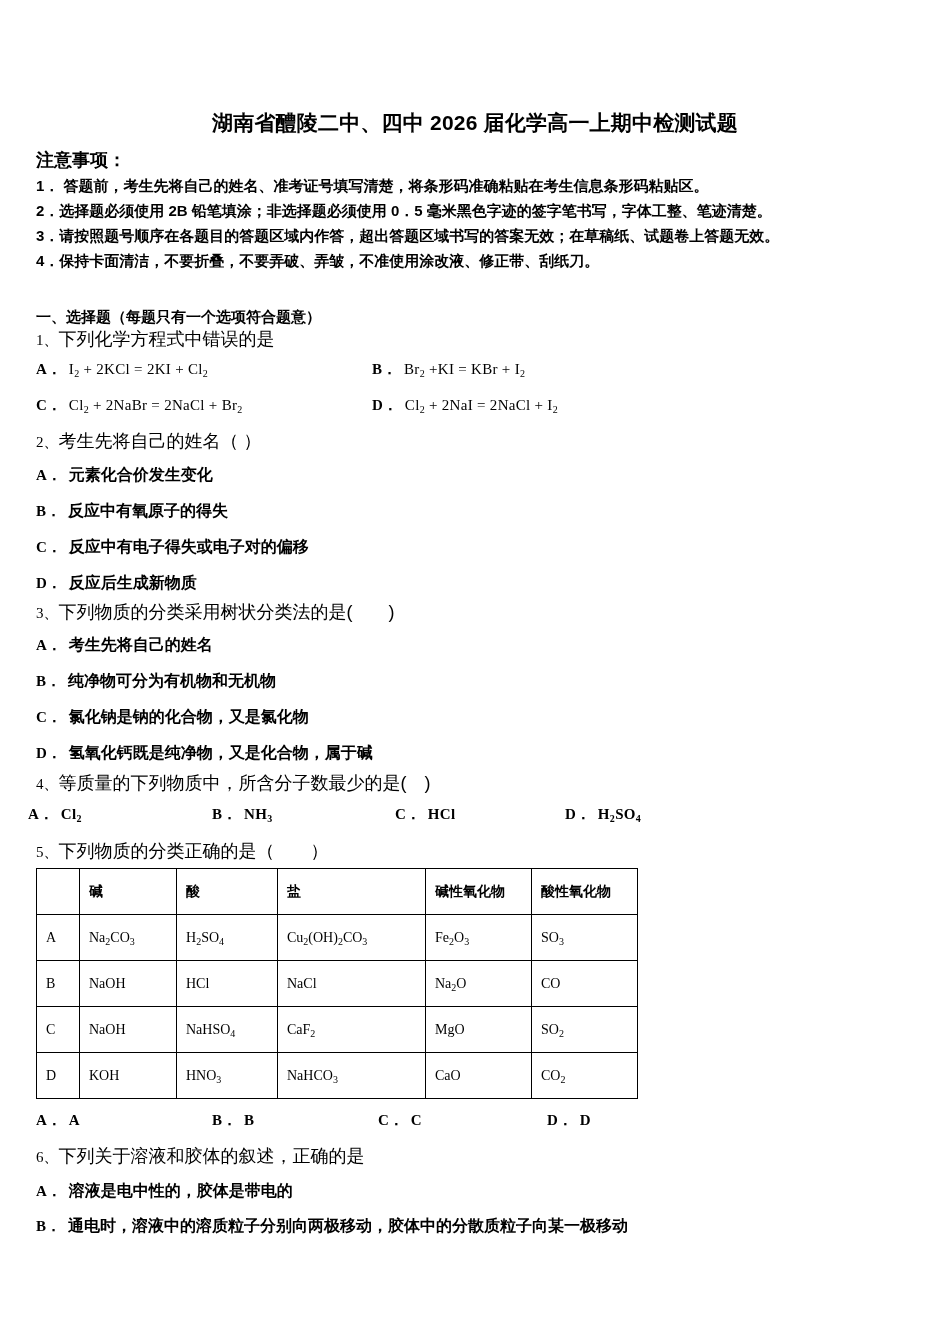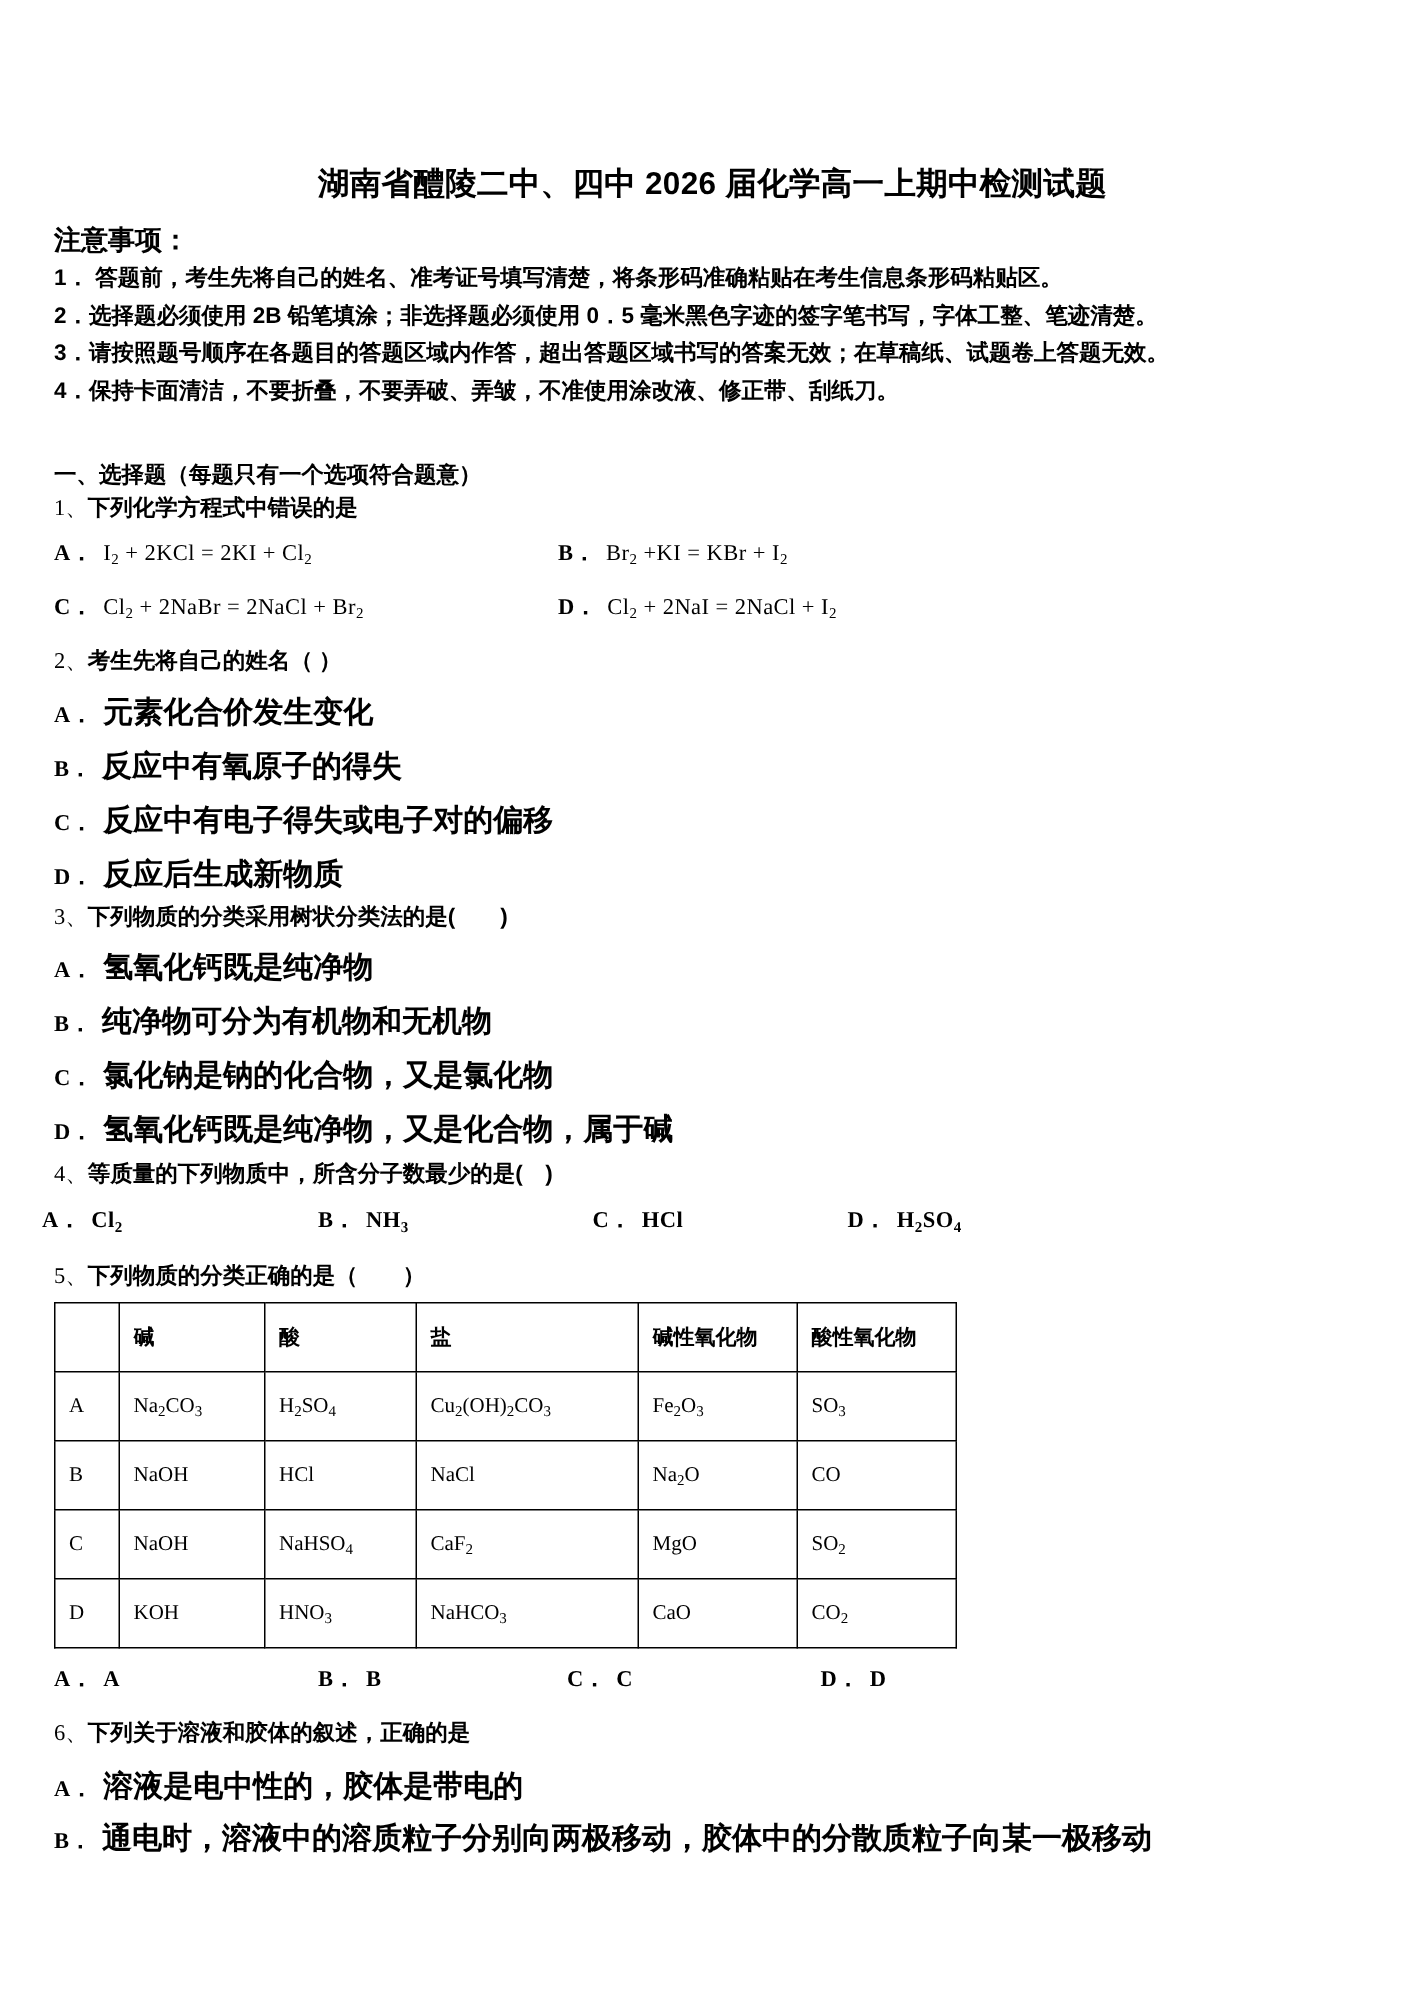--- a/index.html
+++ b/index.html
@@ -79,22 +79,22 @@
     line-height: 22px;
     white-space: nowrap;
   }
   .q-num {
     font-family: "Liberation Serif", "DejaVu Serif", serif;
     font-weight: normal;
     font-size: 15px;
   }
   .q-text {
     font-family: "Liberation Sans", "DejaVu Sans", sans-serif;
-    font-weight: bold;
-    font-size: 15px;
+    font-weight: normal;
+    font-size: 18px;
   }
 
   
   .opt-row {
     position: absolute;
     left: 0;
     width: 803px;
     height: 22px;
   }
   .opt {
@@ -105,21 +105,21 @@
   }
   .opt-label {
     font-family: "Liberation Serif", "DejaVu Serif", serif;
     font-weight: bold;
     font-size: 15px;
     margin-right: 7px;
   }
   .opt-cn {
     font-family: "Liberation Sans", "DejaVu Sans", sans-serif;
     font-weight: bold;
-    font-size: 20px;
+    font-size: 16px;
   }
   .opt-formula {
     font-family: "Liberation Serif", "DejaVu Serif", serif;
     font-weight: normal;
     font-size: 15px;
     letter-spacing: 0.3px;
   }
   .opt-formula.bold {
     font-weight: bold;
   }
@@ -225,21 +225,21 @@
     <div class="opt" style="left:36px">
       <span class="opt-label">D．</span><span class="opt-cn">反应后生成新物质</span>
     </div>
   </div>
 
   <div class="q-stem" style="top:601px">
     <span class="q-num">3、</span><span class="q-text">下列物质的分类采用树状分类法的是(　　)</span>
   </div>
   <div class="opt-row" style="top:634px">
     <div class="opt" style="left:36px">
-      <span class="opt-label">A．</span><span class="opt-cn">氢氧化钙既是纯净物</span>
+      <span class="opt-label">A．</span><span class="opt-cn">考生先将自己的姓名</span>
     </div>
   </div>
   <div class="opt-row" style="top:670px">
     <div class="opt" style="left:36px">
       <span class="opt-label">B．</span><span class="opt-cn">纯净物可分为有机物和无机物</span>
     </div>
   </div>
   <div class="opt-row" style="top:706px">
     <div class="opt" style="left:36px">
       <span class="opt-label">C．</span><span class="opt-cn">氯化钠是钠的化合物，又是氯化物</span>

